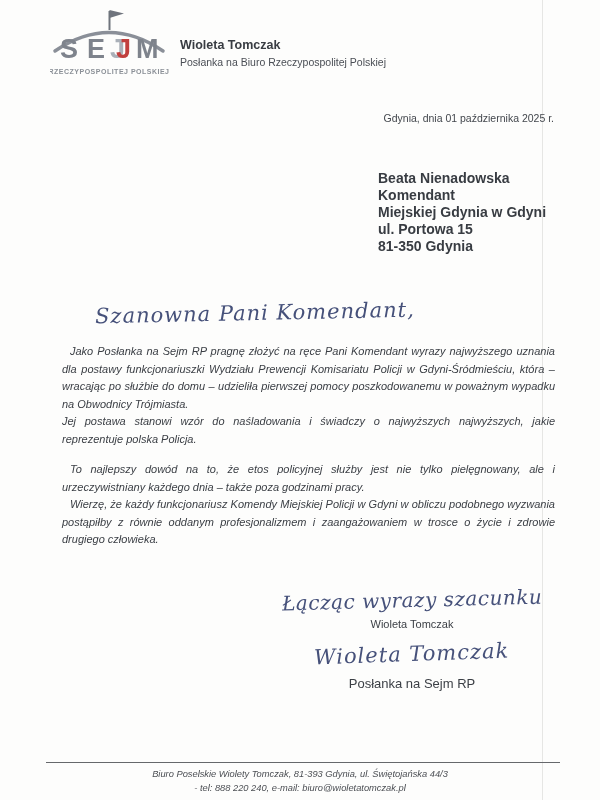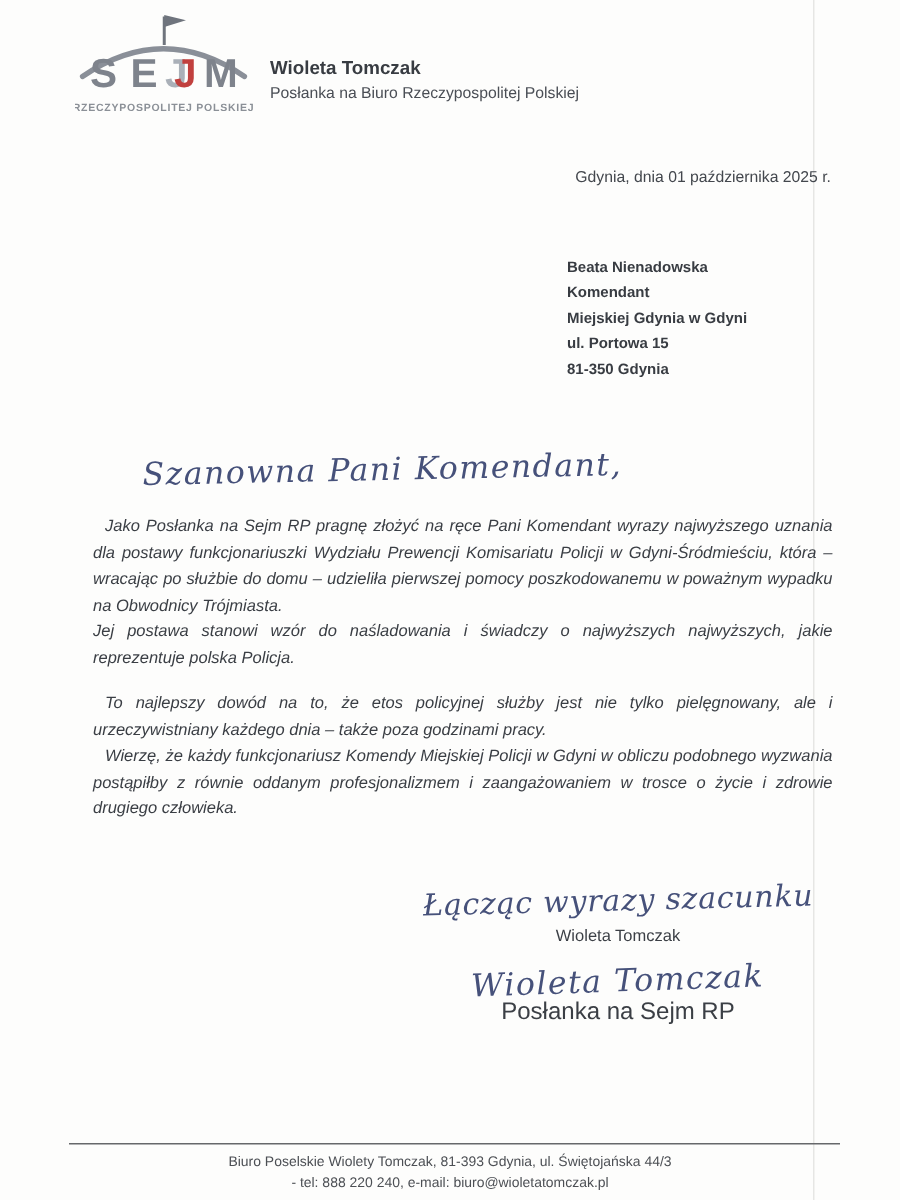--- a/index.html
+++ b/index.html
@@ -27,21 +27,21 @@
   .sender-name { font-size: 12.5px; font-weight: bold; color: #383c42; }
   .sender-title { font-size: 10.5px; color: #4a4e55; margin-top: 4px; }
 
   
   .dateline {
     position: absolute; top: 112px; right: 46px;
     font-size: 10.5px; color: #43474d;
   }
   .recipient {
     position: absolute; left: 378px; top: 170px;
-    font-size: 10px; font-weight: bold; line-height: 17px; color: #383c42;
+    font-size: 14px; font-weight: bold; line-height: 17px; color: #383c42;
   }
 
   
   .hand {
     font-family: "DejaVu Serif", serif;
     font-style: italic;
     color: #46517a;
   }
   .salutation {
     position: absolute; left: 95px; top: 301px;
@@ -60,30 +60,30 @@
   .body-text p.gap-after { margin-bottom: 13px; }
 
   
   .closing {
     position: absolute; left: 278px; top: 588px; width: 268px;
     text-align: center;
   }
   .closing-hand { font-size: 20px; letter-spacing: 0.5px; display: inline-block; transform: rotate(-1.5deg); }
   .closing-printed-name { font-size: 11px; color: #3b3f45; margin-top: 6px; }
   .signature { font-size: 21px; letter-spacing: 1px; display: inline-block; transform: rotate(-2deg); margin-top: 12px; }
-  .closing-printed-title { font-size: 16px; color: #3b3f45; }
+  .closing-printed-title { font-size: 13px; color: #3b3f45; margin-top: 10px; }
 
   
   .footer-rule {
     position: absolute; left: 46px; right: 40px; top: 762px;
     border-top: 1px solid #66686b; height: 0;
   }
   .footer-text {
     position: absolute; left: 0; right: 0; top: 767px;
-    text-align: center; font-size: 9.3px; line-height: 14px; color: #4c4f54;
+    text-align: center; font-size: 9.3px; line-height: 14px; color: #4c4f54; font-style: italic;
   }
 </style>
 </head>
 <body>
 
 <div class="page">
 
   <div class="scan-streak"></div>
 
   <div class="logo">

